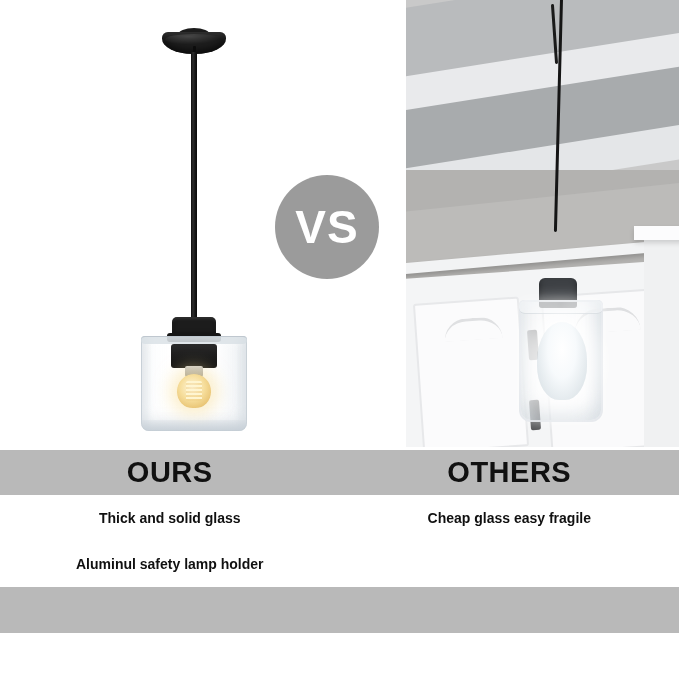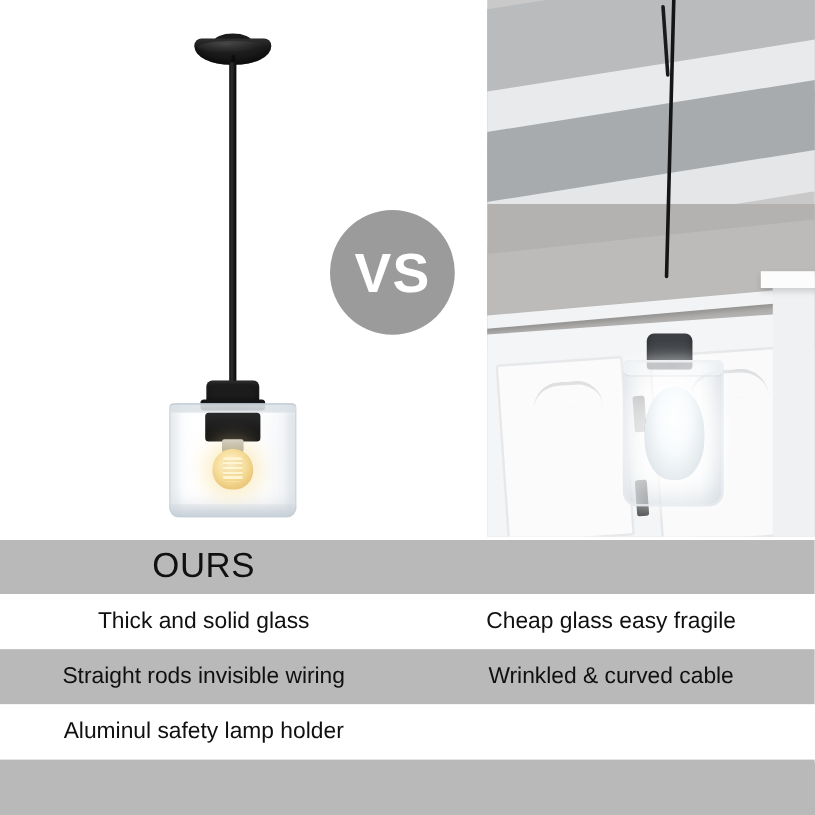--- a/index.html
+++ b/index.html
@@ -147,24 +147,24 @@
 
   
   .table { position:absolute; left:0; top:450px; width:679px; height:229px; }
   .trow { display:flex; width:679px; }
   .trow.head { height:45px; }
   .trow.body { height:46px; }
   .trow.shaded { background:#b9b9b9; }
   .trow.plain  { background:#ffffff; }
   .cell {
     width:50%; display:flex; align-items:center; justify-content:center;
-    color:#101010; text-align:center;
+    color:#101010; text-align:center;font-weight:bold;
   }
   .cell.head-cell { font-size:29px; letter-spacing:.5px; }
-  .cell.body-cell { font-size:19px; }
+  .cell.body-cell { font-size:14px; }
 </style>
 </head>
 <body>
 
 <div id="root">
 
   <div class="hero">
 
     <div class="product-panel">
       <div class="canopy-wrap">
@@ -212,31 +212,28 @@
 
     <div class="vs-badge">
       <span>VS</span>
     </div>
   </div>
 
   <div class="table">
 
     <div class="trow head shaded">
       <div class="cell head-cell">OURS</div>
+      <div class="cell head-cell">OTHERS</div>
     </div>
 
     <div class="trow body plain">
       <div class="cell body-cell">Thick and solid glass</div>
       <div class="cell body-cell">Cheap glass easy fragile</div>
     </div>
 
-    <div class="trow body shaded">
-      <div class="cell body-cell">Straight rods invisible wiring</div>
-      <div class="cell body-cell">Wrinkled &amp; curved cable</div>
-    </div>
 
     <div class="trow body plain">
       <div class="cell body-cell">Aluminul safety lamp holder</div>
     </div>
 
     <div class="trow body shaded">
     </div>
 
   </div>
 </div>

